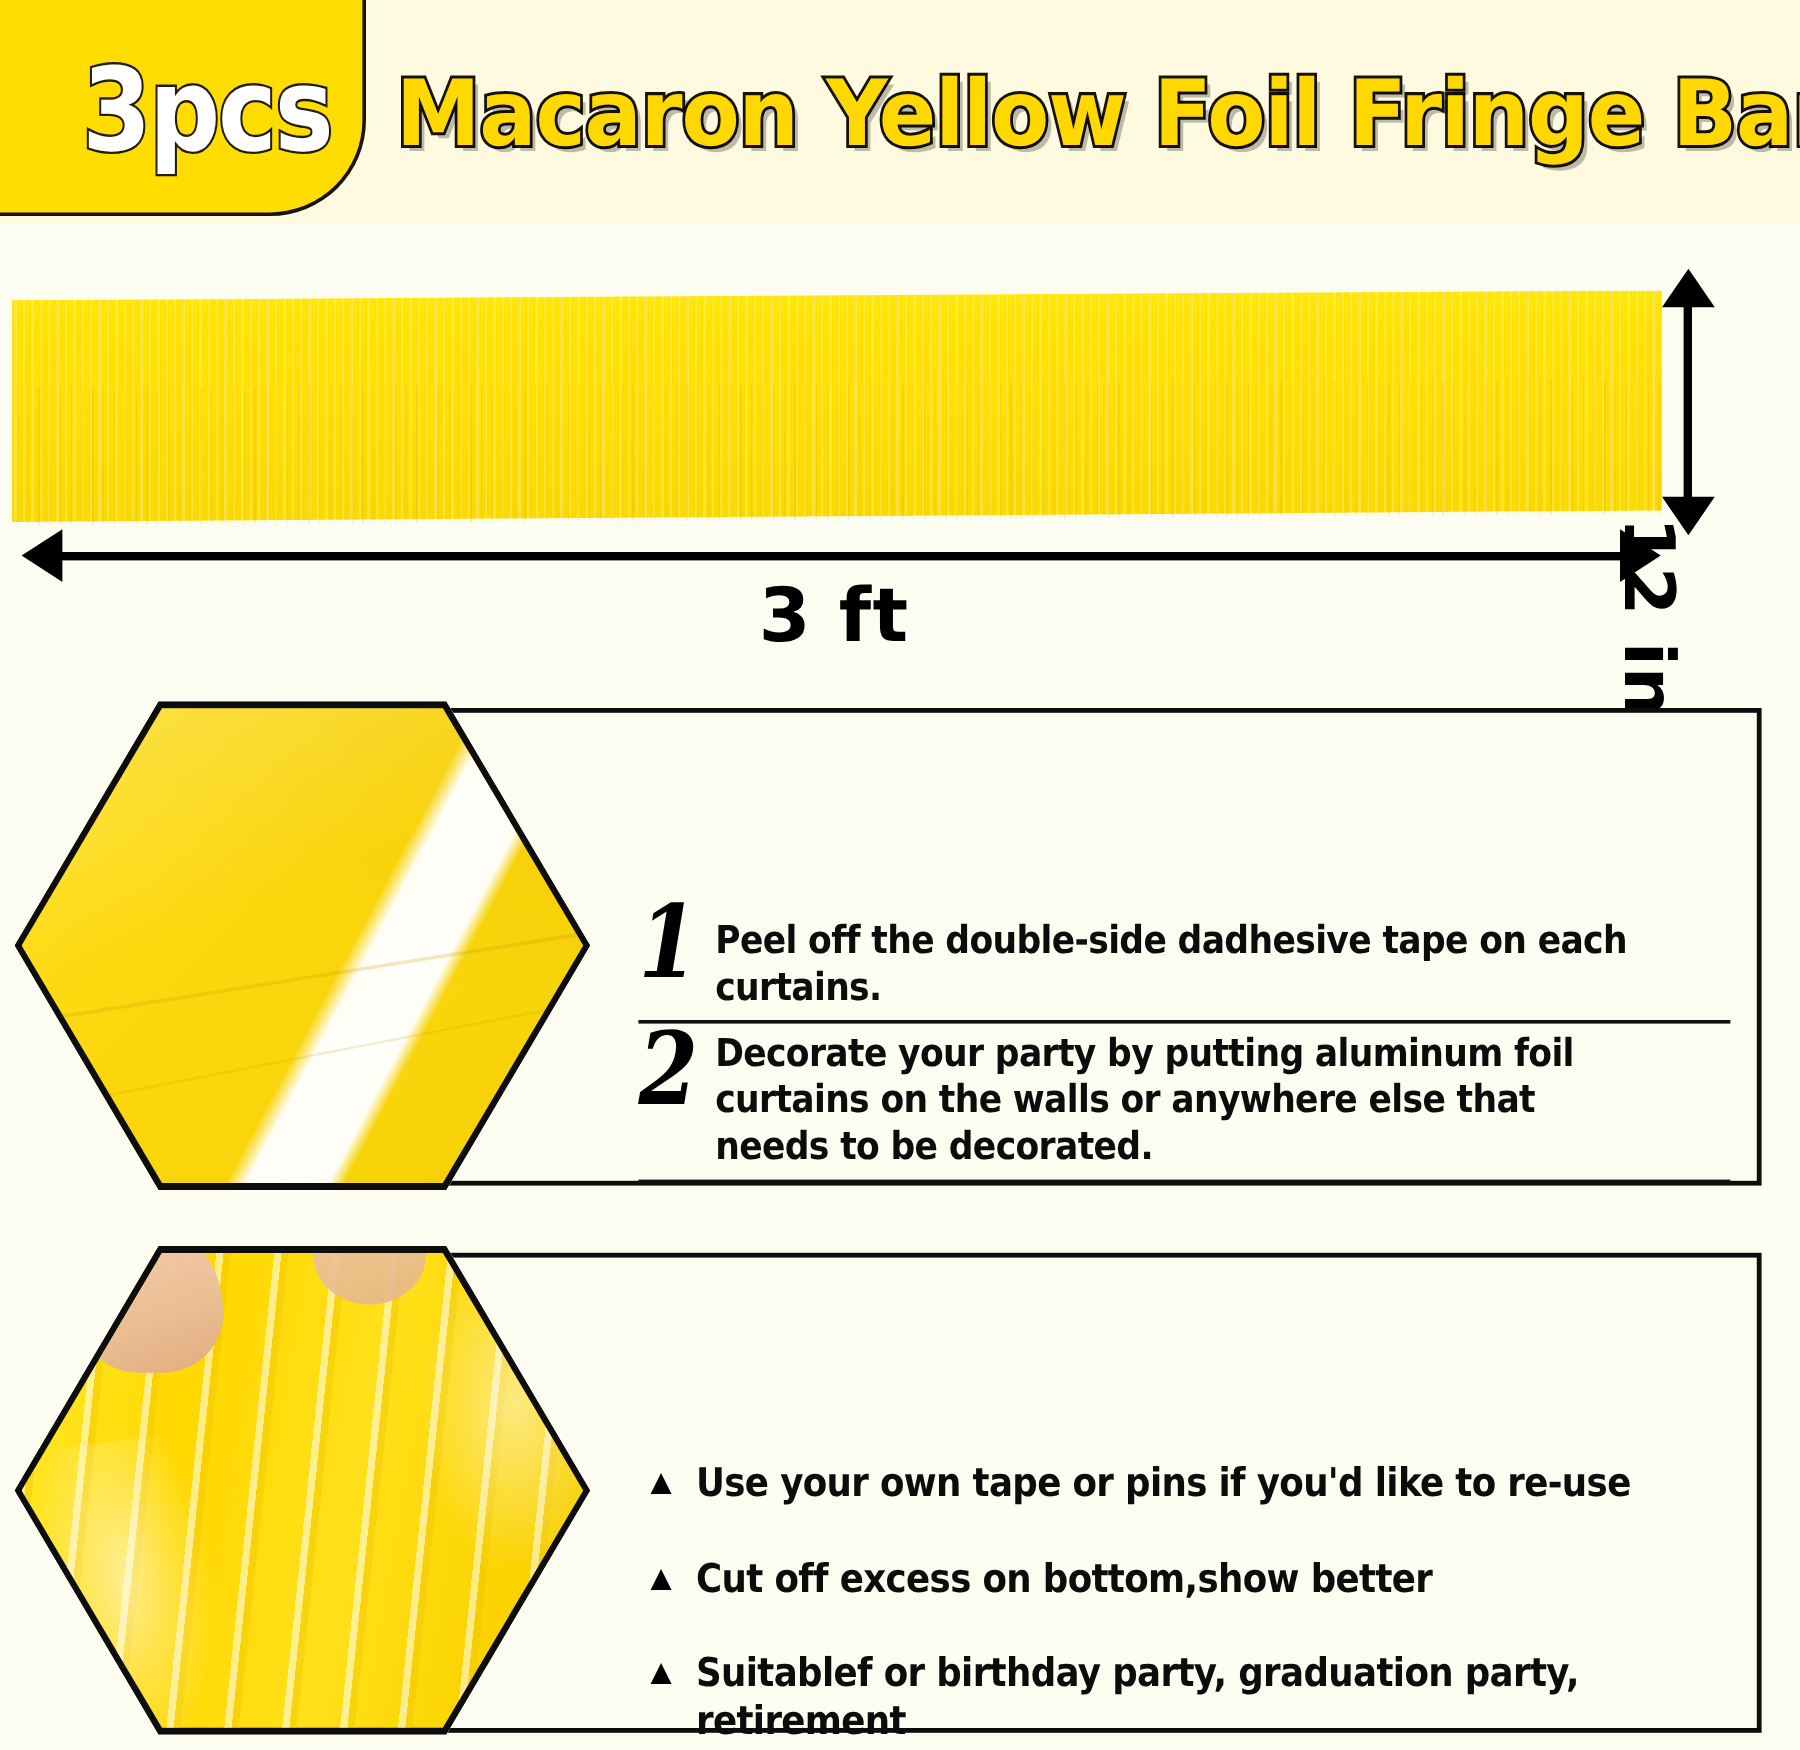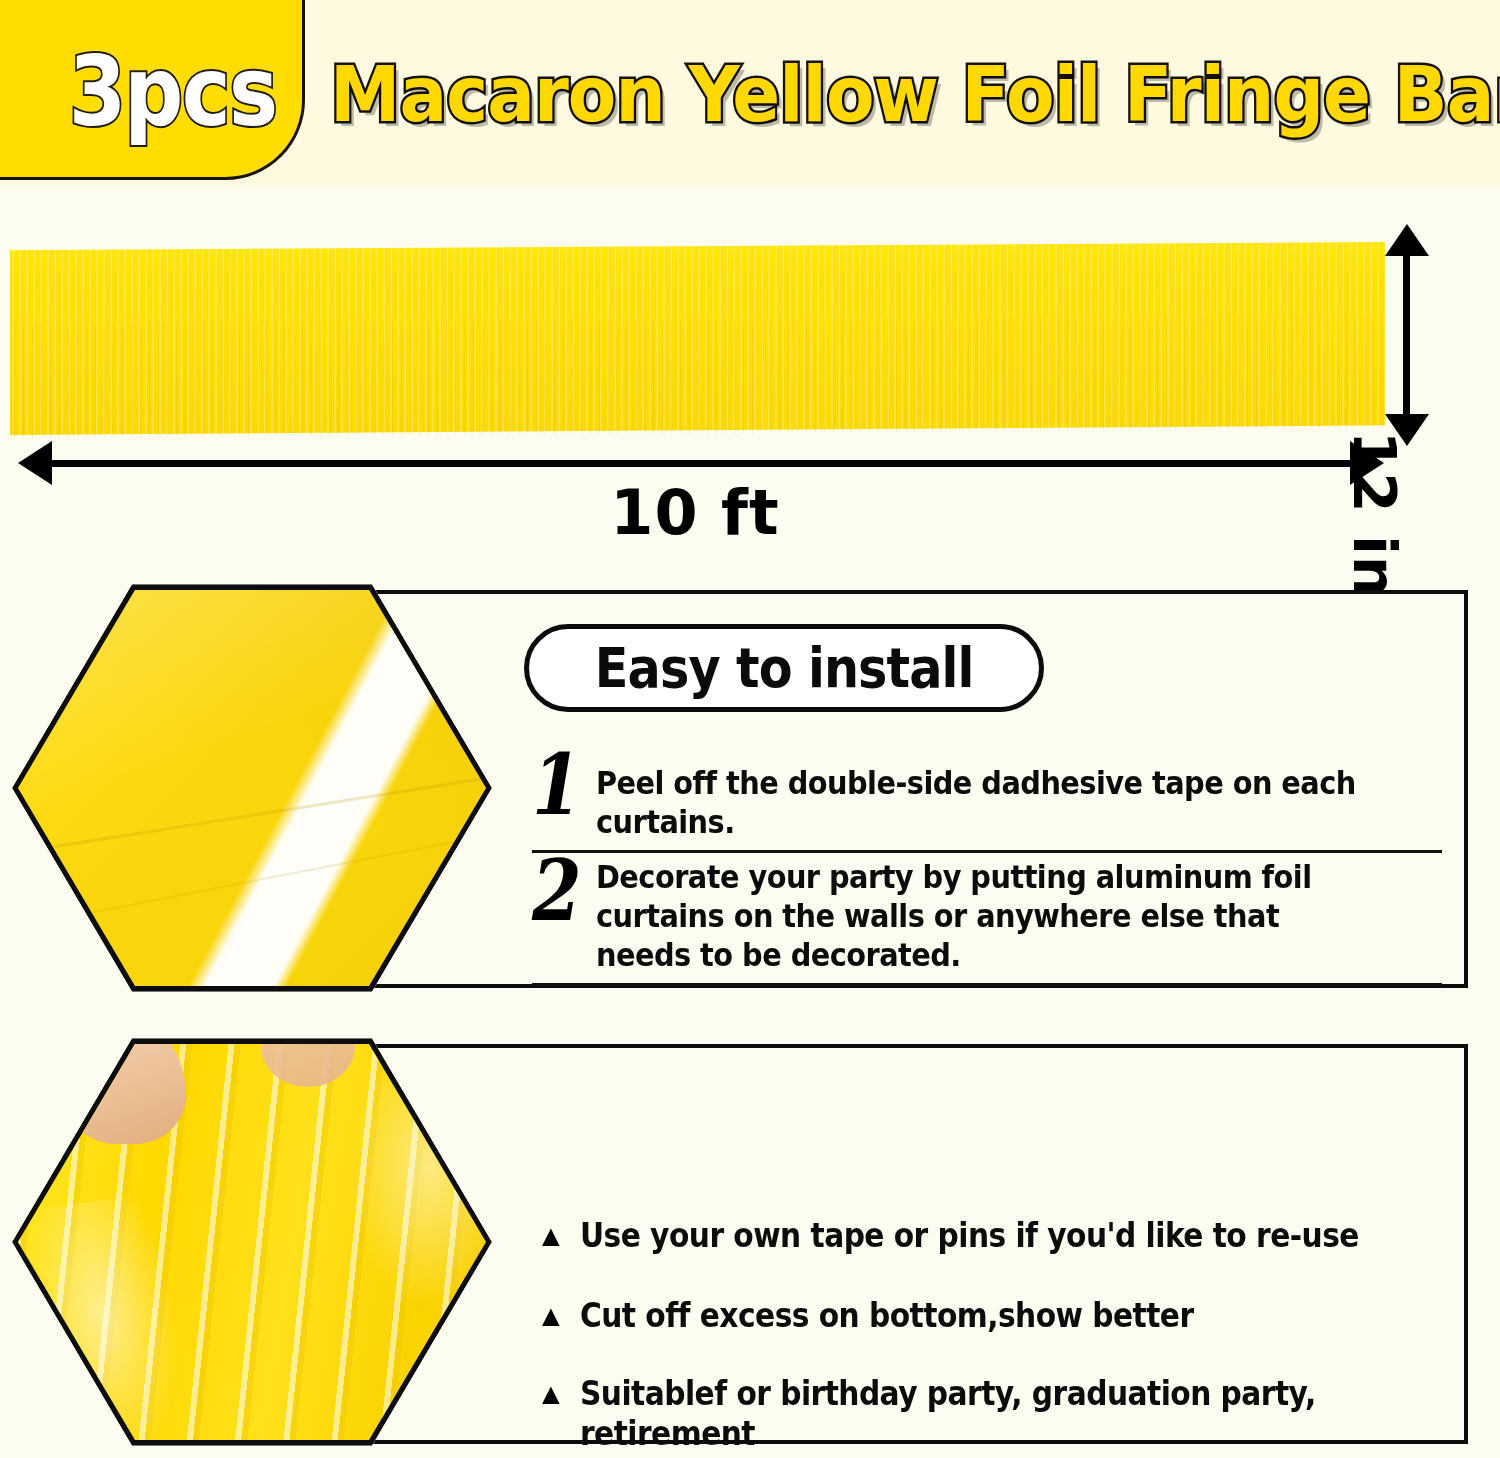--- a/index.html
+++ b/index.html
@@ -398,28 +398,25 @@
   <div id="fringe-banner-fray"></div>
 
   <div class="arrow-line-v"></div>
   <div class="arrow-head" id="arrow-up"></div>
   <div class="arrow-head" id="arrow-down"></div>
   <div class="dim-label" id="dim-height-label">12 in</div>
 
   <div class="arrow-line-h"></div>
   <div class="arrow-head" id="arrow-left"></div>
   <div class="arrow-head" id="arrow-right"></div>
-  <div class="dim-label" id="dim-width-label">10 ft</div>
+  <div class="dim-label" id="dim-width-label">3 ft</div>
 </div>
 
 <div class="feature-section" id="section-install">
   <div class="feature-panel">
-    <div class="pill-heading">
-      <span>Easy to install</span>
-    </div>
 
     <div class="step-row" id="step-1">
       <div class="step-num">1</div>
       <div class="step-text">Peel off the double-side dadhesive tape on each curtains.</div>
     </div>
 
     <div class="step-row" id="step-2">
       <div class="step-num">2</div>
       <div class="step-text">Decorate your party by putting aluminum foil curtains on the walls or anywhere else that needs to be decorated.</div>
     </div>

